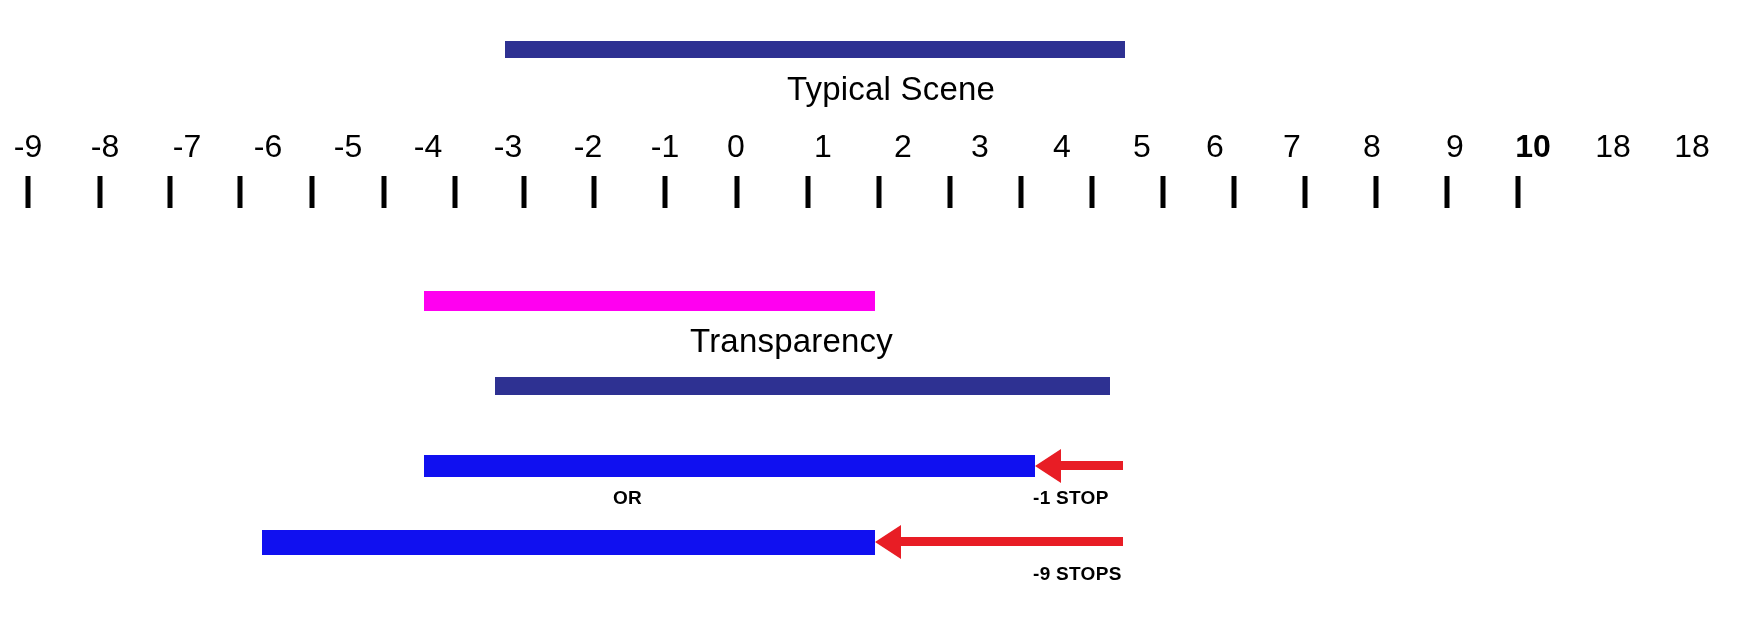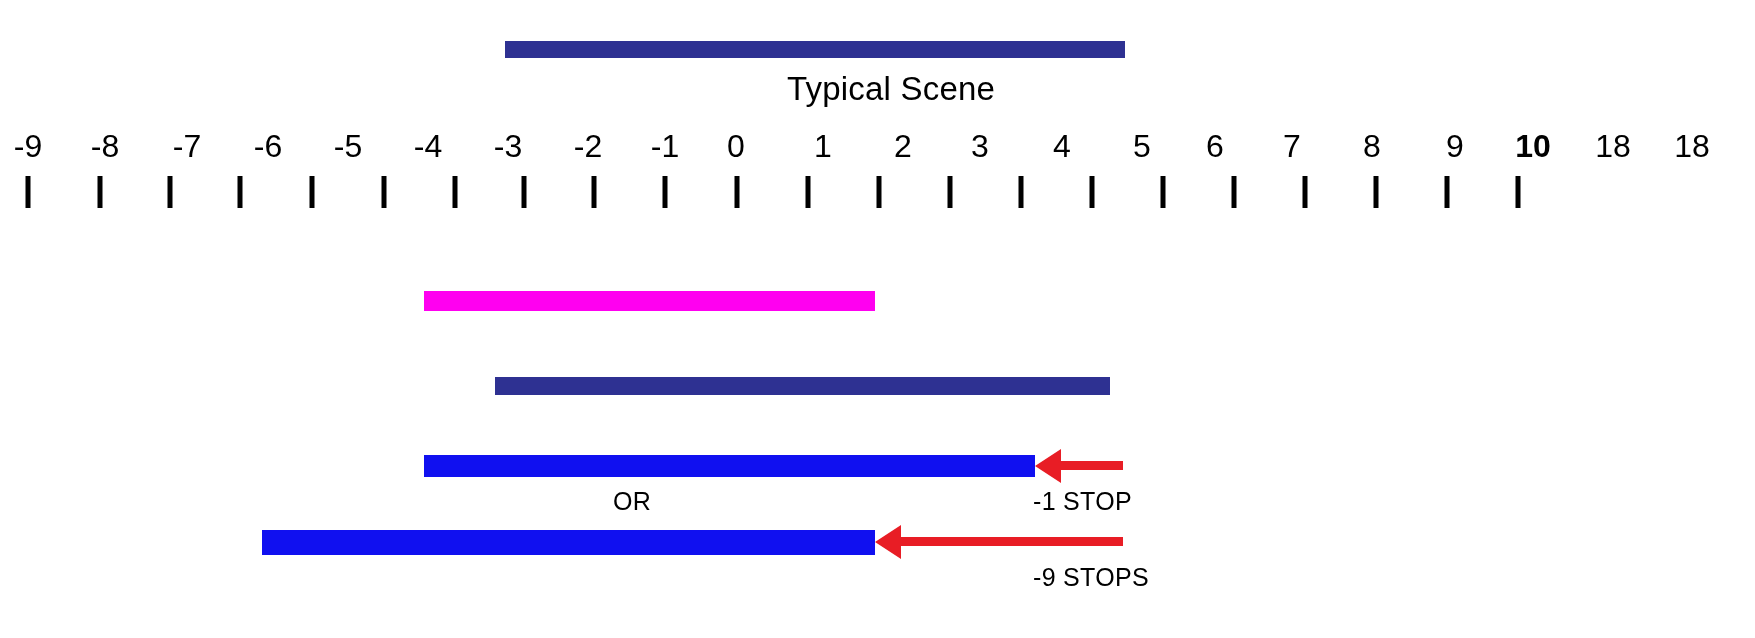--- a/index.html
+++ b/index.html
@@ -28,22 +28,22 @@
     position: absolute;
     color: #000000;
     white-space: nowrap;
   }
   .scene-label {
     font-size: 33px;
     font-weight: 400;
     letter-spacing: 0.2px;
   }
   .bold-label {
-    font-size: 25px;
-    font-weight: 400;
+    font-size: 19px;
+    font-weight: 700;
     letter-spacing: 0.3px;
   }
   .scale-num {
     position: absolute;
     font-size: 32px;
     color: #000000;
     text-align: center;
     transform: translateX(-50%);
     white-space: nowrap;
   }
@@ -117,20 +117,21 @@
   <div class="tick" style="left:1092px; top:176px; height:32px;"></div>
   <div class="tick" style="left:1163px; top:176px; height:32px;"></div>
   <div class="tick" style="left:1234px; top:176px; height:32px;"></div>
   <div class="tick" style="left:1305px; top:176px; height:32px;"></div>
   <div class="tick" style="left:1376px; top:176px; height:32px;"></div>
   <div class="tick" style="left:1447px; top:176px; height:32px;"></div>
   <div class="tick" style="left:1518px; top:176px; height:32px;"></div>
 
   <div class="bar" style="left:424px; top:291px; width:451px; height:20px; background:#ff00f0;"></div>
 
+  <div class="label scene-label" style="left:690px; top:322px;">Transparency</div>
 
   <div class="bar" style="left:495px; top:377px; width:615px; height:18px; background:#2e3192;"></div>
 
   <div class="bar" style="left:424px; top:455px; width:611px; height:22px; background:#1010f0;"></div>
 
   <div class="arrow-head" style="left:1035px; top:449px;"></div>
   <div class="arrow-shaft" style="left:1059px; top:461px; width:64px;"></div>
 
   <div class="label bold-label" style="left:613px; top:487px;">OR</div>
 

